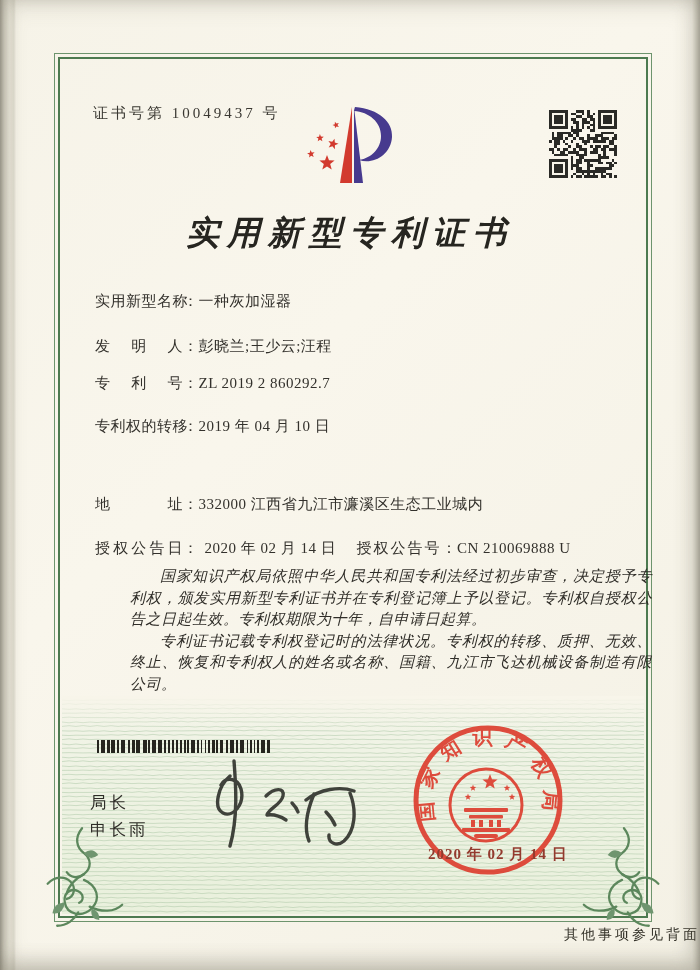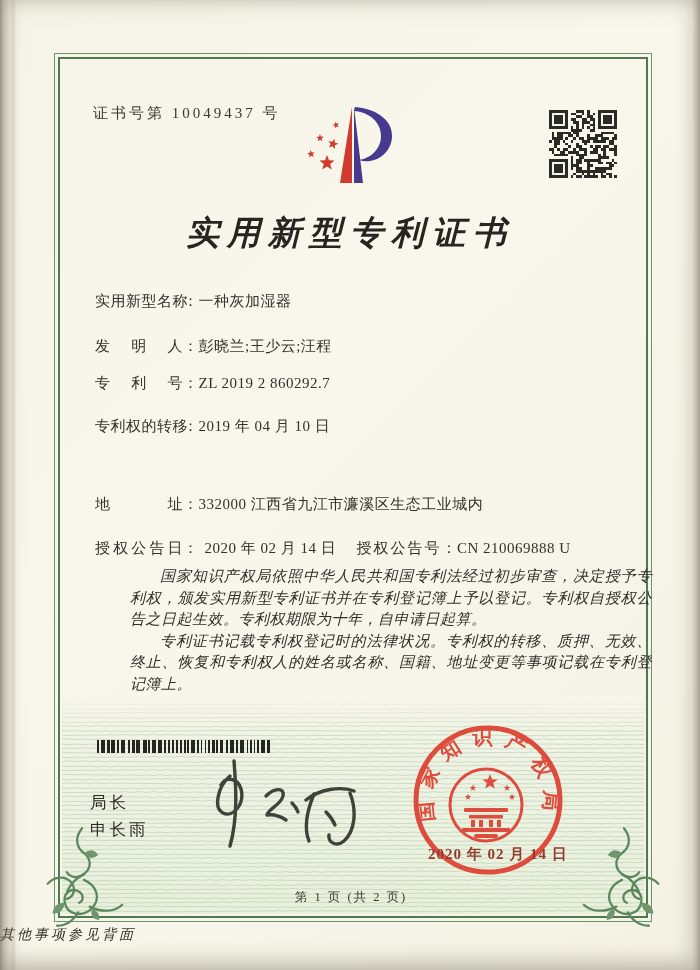--- a/index.html
+++ b/index.html
@@ -32,21 +32,21 @@
   .lbl{display:inline-block;width:88px;text-align:justify;text-align-last:justify;color:#33312c;}
   .val{margin-left:0;}
   .val-fixed{display:inline-block;width:152px;margin-left:6px;}
   .lbl2{letter-spacing:2px;}
   .paras{left:108px;top:566px;width:522px;font-size:15px;line-height:21.6px;
          font-style:italic;color:#2f2d28;letter-spacing:.5px;text-align:justify;margin-left:22px;}
   .paras p{margin:0;text-indent:30px;}
   .director{left:90px;font-size:16.5px;letter-spacing:3px;color:#2e2c27;}
   .pageinfo{left:58px;top:889px;width:586px;text-align:center;font-size:12.5px;
             letter-spacing:2px;color:#3a382f;}
-  .backnote{left:0;top:926px;width:700px;text-align:left;font-size:14px;font-style:italic;
+  .backnote{left:0;top:926px;width:700px;text-align:right;font-size:14px;
             letter-spacing:3px;color:#343229;}
   .sealdate{left:428px;top:845px;font-size:15px;font-weight:600;letter-spacing:1px;color:#933a2e;}
   svg{display:block;}
 </style>
 </head>
 <body>
 
 <div class="stage">
 
   <div class="edge-left"></div>
@@ -409,21 +409,21 @@
   </div>
   <div class="abs row" style="top:495px">
     <span class="lbl">地址</span><span>：</span><span class="val">332000 江西省九江市濂溪区生态工业城内</span>
   </div>
   <div class="abs row" style="top:539px">
     <span class="lbl">授权公告日</span><span>：</span><span class="val val-fixed">2020 年 02 月 14 日</span><span class="lbl2">授权公告号</span><span>：</span><span>CN 210069888 U</span>
   </div>
 
   <div class="abs paras">
     <p>国家知识产权局依照中华人民共和国专利法经过初步审查，决定授予专利权，颁发实用新型专利证书并在专利登记簿上予以登记。专利权自授权公告之日起生效。专利权期限为十年，自申请日起算。</p>
-    <p>专利证书记载专利权登记时的法律状况。专利权的转移、质押、无效、终止、恢复和专利权人的姓名或名称、国籍、地址变更等事项记载在专利登记簿上。</p>
+    <p>专利证书记载专利权登记时的法律状况。专利权的转移、质押、无效、终止、恢复和专利权人的姓名或名称、国籍、九江市飞达机械设备制造有限公司。</p>
   </div>
 
   <svg class="abs" id="barcode-svg" style="left:97px;top:740px;" width="176" height="13" viewBox="0 0 176 13" shape-rendering="crispEdges">
       <rect x="0" y="0" width="2" height="13" fill="#26251f"></rect>
       <rect x="3.5" y="0" width="4" height="13" fill="#26251f"></rect>
       <rect x="9.5" y="0" width="3" height="13" fill="#26251f"></rect>
       <rect x="14" y="0" width="4" height="13" fill="#26251f"></rect>
       <rect x="20" y="0" width="2" height="13" fill="#26251f"></rect>
       <rect x="24" y="0" width="4" height="13" fill="#26251f"></rect>
       <rect x="30.5" y="0" width="2" height="13" fill="#26251f"></rect>
@@ -499,17 +499,16 @@
         <rect x="81" y="100" width="4" height="7"></rect>
         <rect x="89" y="100" width="4" height="7"></rect>
         <rect x="54" y="108" width="48" height="4" rx="1"></rect>
         <rect x="66" y="114" width="24" height="4" rx="2"></rect>
       </g>
     </g>
   </svg>
 
   <div class="abs sealdate">2020 年 02 月 14 日</div>
 
-  <div class="abs pageinfo">第 1 页 (共 2 页)</div>
   <div class="abs backnote">其他事项参见背面</div>
 
   <div class="edge-shadow"></div>
 </div>
 
 </body></html>

